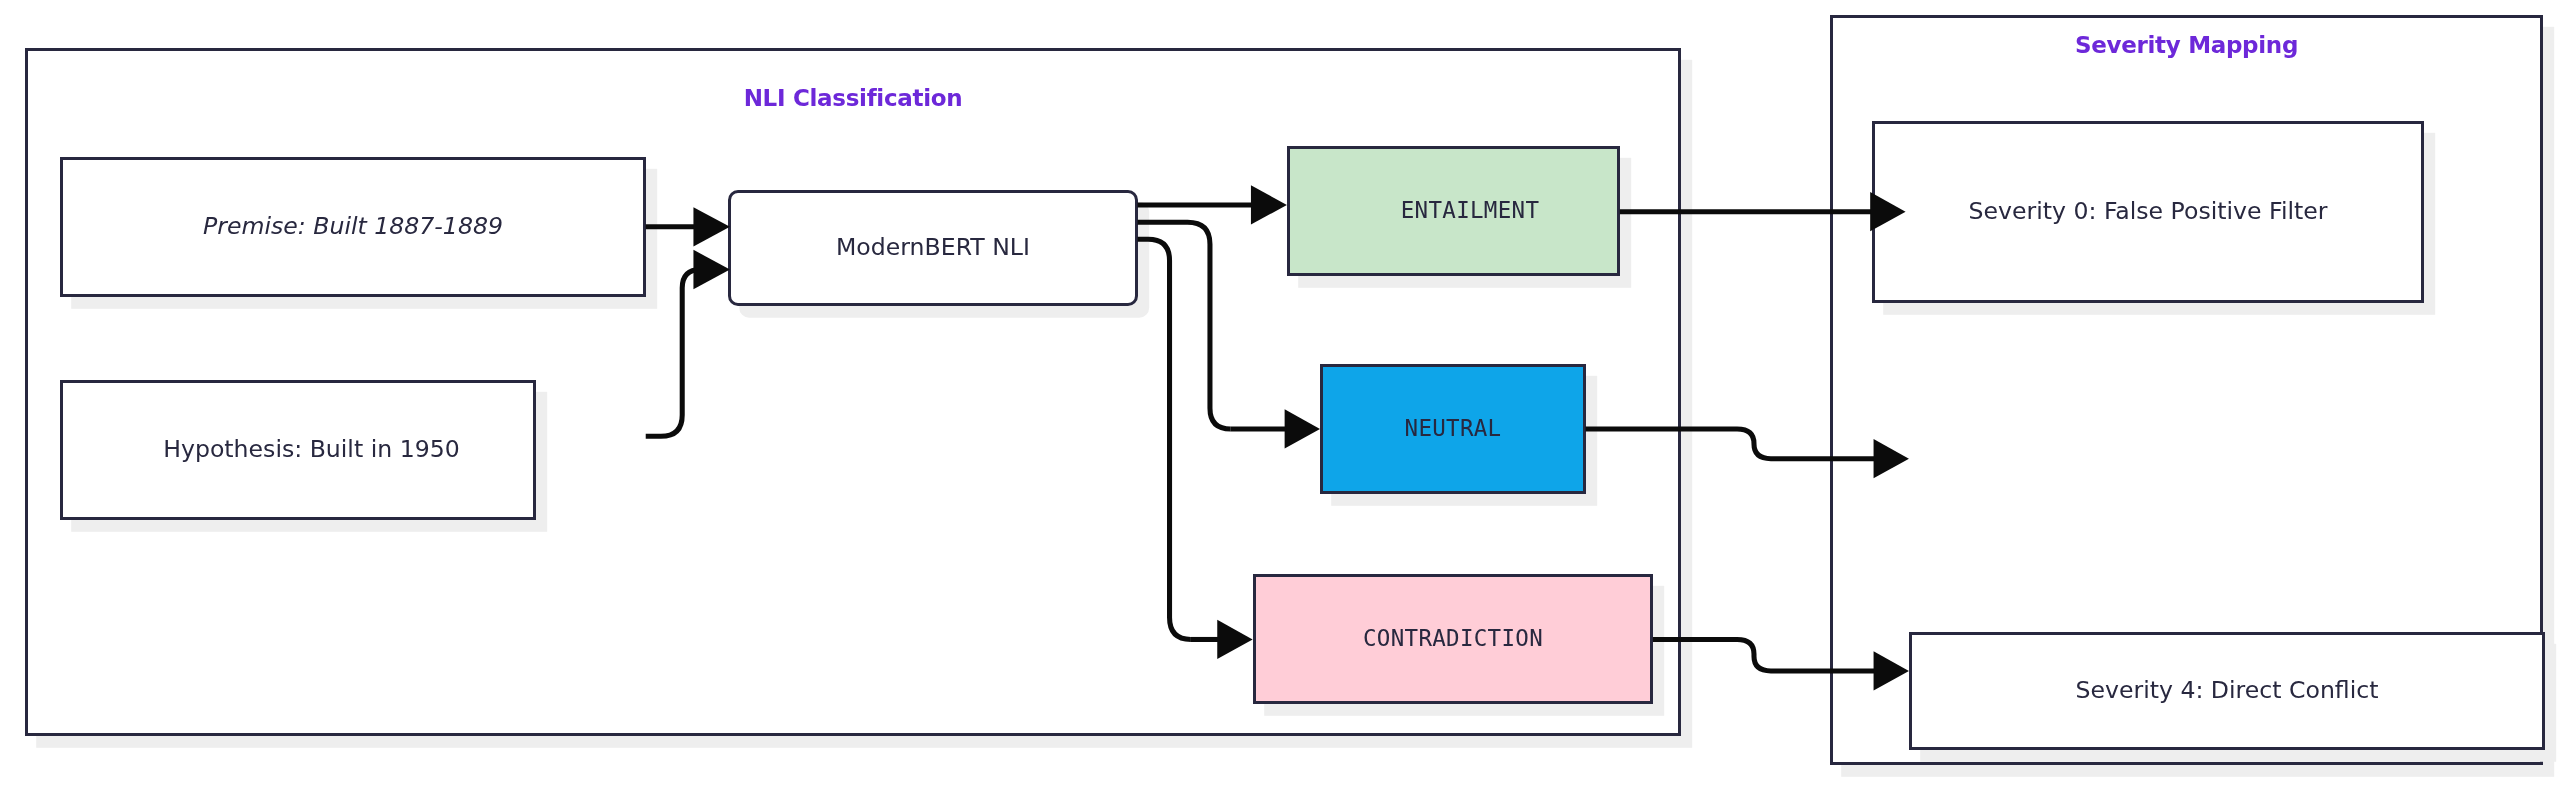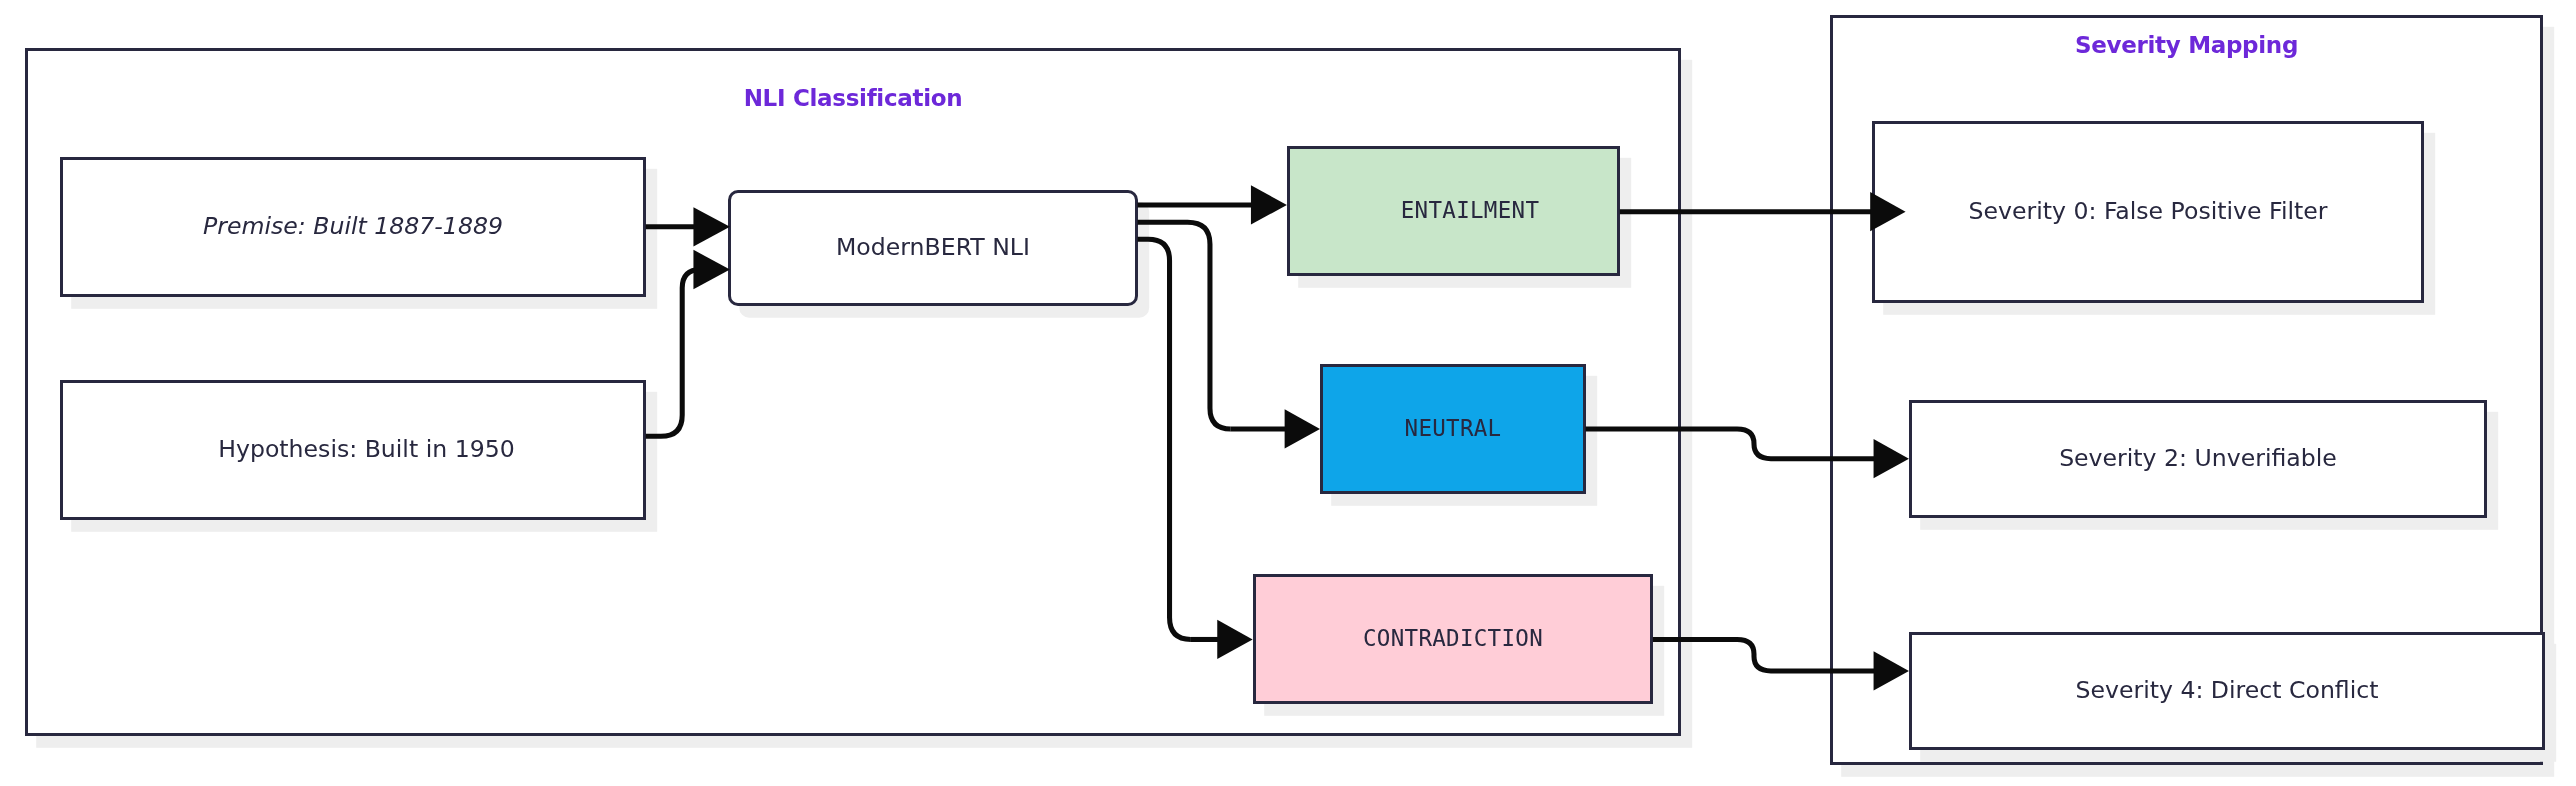--- a/index.html
+++ b/index.html
@@ -95,21 +95,21 @@
   </div>
 
   <div class="abs subgraph" style="left: 1830px; top: 15px; width: 713px; height: 750px; border-color: rgb(40, 40, 63);">
     <div class="subgraph-title" style="top:13.5px;">Severity Mapping</div>
   </div>
 
   <div class="abs node" style="left: 60px; top: 157px; width: 586px; height: 140px; background: rgb(255, 255, 255); border-color: rgb(40, 40, 63); font-style: italic;">
     <span class="label">Premise: Built 1887-1889</span>
   </div>
 
-  <div class="abs node" style="left: 60px; top: 380px; width: 586px; height: 140px; background: rgb(255, 255, 255); border-color: rgb(40, 40, 63); padding-left: 36px;">
+  <div class="abs node" style="left: 60px; top: 380px; width: 476px; height: 140px; background: rgb(255, 255, 255); border-color: rgb(40, 40, 63); padding-left: 36px;">
     <span class="label">Hypothesis: Built in 1950</span>
   </div>
 
   <div class="abs node" style="left: 728px; top: 190px; width: 410px; height: 116px; background: rgb(255, 255, 255); border-color: rgb(40, 40, 63); border-radius: 10px;">
     <span class="label">ModernBERT NLI</span>
   </div>
 
   <div class="abs node mono fill-green" style="left: 1287px; top: 146px; width: 333px; height: 130px; background: rgb(200, 230, 201); border-color: rgb(40, 40, 63); padding-left: 42px;">
     <span class="label">ENTAILMENT</span>
   </div>
@@ -119,23 +119,20 @@
   </div>
 
   <div class="abs node mono fill-pink" style="left: 1253px; top: 574px; width: 400px; height: 130px; background: rgb(255, 205, 215); border-color: rgb(40, 40, 63);">
     <span class="label">CONTRADICTION</span>
   </div>
 
   <div class="abs node" style="left: 1872px; top: 121px; width: 552px; height: 182px; background: rgb(255, 255, 255); border-color: rgb(40, 40, 63);">
     <span class="label">Severity 0: False Positive Filter</span>
   </div>
 
-  <div class="abs node" style="left: 1909px; top: 400px; width: 578px; height: 118px; background: rgb(255, 255, 255); border-color: rgb(40, 40, 63);">
-    <span class="label">Severity 2: Unverifiable</span>
-  </div>
 
   <div class="abs node" style="left: 1909px; top: 632px; width: 636px; height: 118px; background: rgb(255, 255, 255); border-color: rgb(40, 40, 63);">
     <span class="label">Severity 4: Direct Conflict</span>
   </div>
 
   <svg id="edges" viewBox="0 0 4588 1400">
 
     <g>
       <path class="edge-path" d="M 1150 404 L 1240 404"></path>
       <polygon class="arrow-head" points="1235,369 1300,404 1235,439"></polygon>

